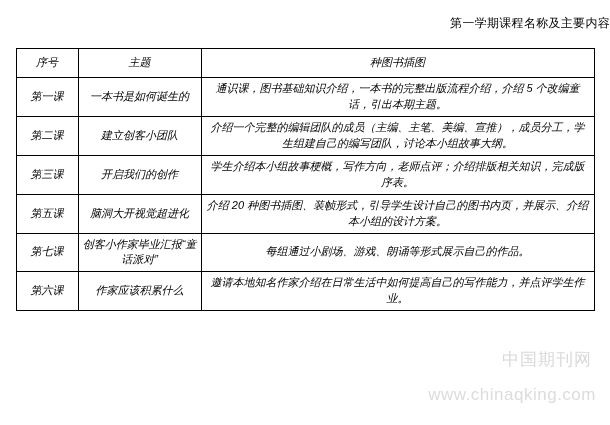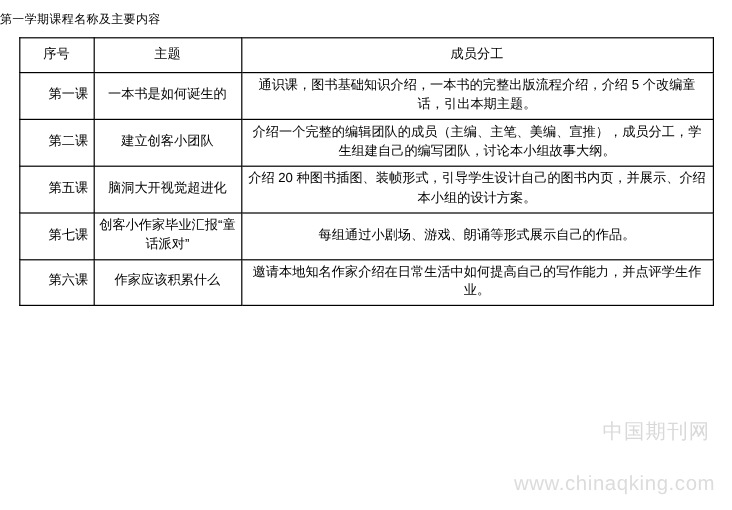--- a/index.html
+++ b/index.html
@@ -14,54 +14,55 @@
     overflow: hidden;
     position: relative;
   }
   .page {
     position: relative;
     width: 610px;
     height: 425px;
     box-sizing: border-box;
   }
   .doc-title {
-    text-align: left;
-    font-size: 10px;
+    text-align: right;
+    font-size: 12px;
     color: #000;
-    padding-top: 9px;
+    padding-top: 15px;
     padding-bottom: 8px;
     letter-spacing: 0.3px;
   }
   table.course-table {
     border-collapse: collapse;
-    margin: 0 auto;
+    margin: 8px auto;
     width: 578px;
     table-layout: fixed;
     background: transparent;
+    font-style: italic;
   }
   table.course-table td, table.course-table th {
     border: 1px solid #000;
     font-size: 11px;
     color: #000;
     padding: 3px 4px;
     vertical-align: middle;
     line-height: 1.45;
     font-weight: normal;
     background: transparent;
   }
   col.c-no { width: 62px; }
   col.c-topic { width: 123px; }
   col.c-content { width: 393px; }
 
   .hdr td {
     text-align: center;
     height: 22px;
   }
   .cell-no {
-    text-align: right;
+    text-align: center;
     vertical-align: top;
     padding-top: 4px;
   }
   .cell-topic {
     text-align: center;
     vertical-align: top;
     padding-top: 4px;
   }
   .cell-content {
     text-align: center;
@@ -78,21 +79,21 @@
     bottom: 54px;
     font-size: 17px;
     color: #d9d9d9;
     letter-spacing: 1px;
     pointer-events: none;
     font-family: "Liberation Serif", serif;
   }
   .watermark-url {
     position: absolute;
     right: 14px;
-    bottom: 12px;
+    bottom: 20px;
     font-size: 17px;
     color: #dcdcdc;
     letter-spacing: 0.5px;
     pointer-events: none;
     font-family: "Liberation Sans", sans-serif;
   }
 </style>
 </head>
 <body>
 
@@ -103,35 +104,40 @@
   <table class="course-table">
     <colgroup>
       <col class="c-no">
       <col class="c-topic">
       <col class="c-content">
     </colgroup>
     <tbody>
       <tr class="hdr">
         <td>序号</td>
         <td>主题</td>
-        <td>成员分工</td>
+        <td>种图书插图</td>
       </tr>
 
       <tr>
         <td class="cell-no">第一课</td>
         <td class="cell-topic">一本书是如何诞生的</td>
         <td class="cell-content">通识课，图书基础知识介绍，一本书的完整出版流程介绍，介绍 5 个改编童话，引出本期主题。</td>
       </tr>
 
       <tr>
         <td class="cell-no">第二课</td>
         <td class="cell-topic">建立创客小团队</td>
         <td class="cell-content">介绍一个完整的编辑团队的成员（主编、主笔、美编、宣推），成员分工，学生组建自己的编写团队，讨论本小组故事大纲。</td>
       </tr>
 
+      <tr>
+        <td class="cell-no">第三课</td>
+        <td class="cell-topic">开启我们的创作</td>
+        <td class="cell-content">学生介绍本小组故事梗概，写作方向，老师点评；介绍排版相关知识，完成版序表。</td>
+      </tr>
 
 
       <tr>
         <td class="cell-no">第五课</td>
         <td class="cell-topic">脑洞大开视觉超进化</td>
         <td class="cell-content">介绍 20 种图书插图、装帧形式，引导学生设计自己的图书内页，并展示、介绍本小组的设计方案。</td>
       </tr>
 
       <tr>
         <td class="cell-no center-v">第七课</td>

